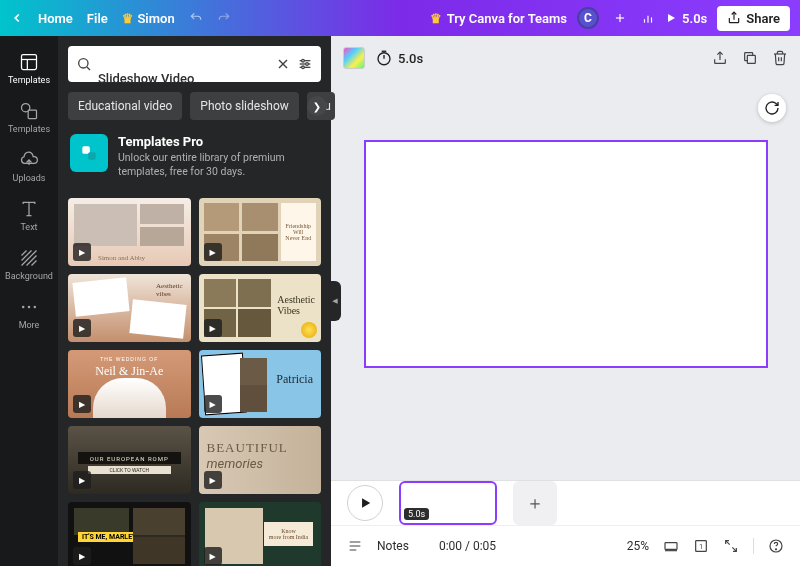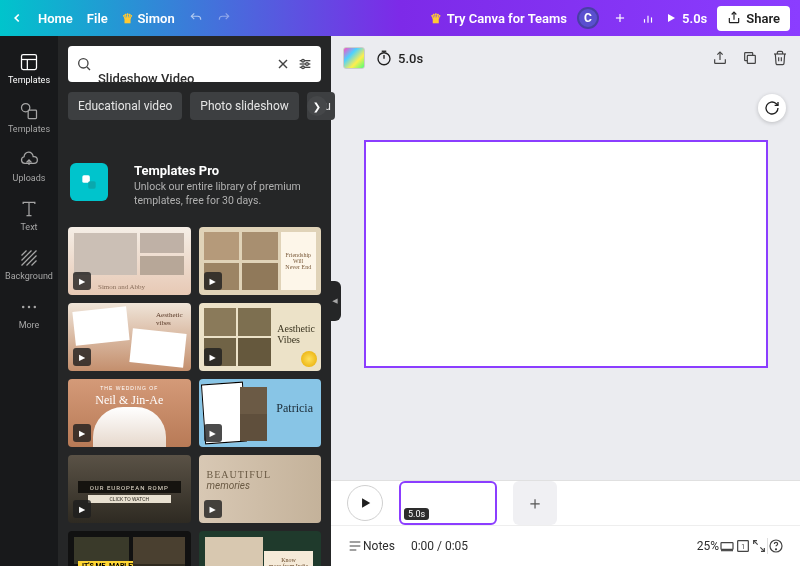--- a/index.html
+++ b/index.html
@@ -34,21 +34,21 @@
 
 .search-row { padding: 10px; }
 .search-box { background: #fff; border-radius: 4px; height: 36px; display: flex; align-items: center; padding: 0 8px; gap: 6px; }
 .search-box input { flex: 1; border: none; outline: none; font-size: 13px; color: #2d2d2d; background: transparent; font-weight: 500; margin-top: 28px; }
 .search-ic { width: 16px; height: 16px; color: #444; }
 
 .chip-row { display: flex; gap: 8px; padding: 0 10px 10px 10px; align-items: center; position: relative; }
 .chip { background: #3d3f41; color: #e5e5e5; font-size: 12px; padding: 7px 10px; border-radius: 4px; white-space: nowrap; cursor: pointer; }
 .chip-arrow { position: absolute; right: 4px; width: 20px; height: 20px; background: #454749; border-radius: 50%; display: flex; align-items: center; justify-content: center; color: #fff; font-size: 10px; cursor: pointer; }
 
-.pro-row { display: flex; gap: 26px; padding: 4px 12px 12px; margin-top: 29px; }
+.pro-row { display: flex; gap: 10px; padding: 4px 12px 12px; }
 .pro-badge { width: 38px; height: 38px; border-radius: 6px; background: #00c4cc; display: flex; align-items: center; justify-content: center; flex-shrink: 0; }
 .pro-text .t1 { font-size: 13px; font-weight: 700; color: #fff; margin-bottom: 2px; }
 .pro-text .t2 { font-size: 10.5px; color: #b0b0b0; line-height: 1.3; }
 
 .tpl-grid { flex: 1; overflow: hidden; padding: 8px 10px; display: grid; grid-template-columns: 1fr 1fr; gap: 8px; grid-auto-rows: 68px; }
 .tpl { border-radius: 4px; position: relative; overflow: hidden; cursor: pointer; }
 .tpl .play { position: absolute; left: 5px; bottom: 5px; width: 18px; height: 18px; background: rgba(30,30,30,.8); border-radius: 3px; display: flex; align-items: center; justify-content: center; color: #fff; font-size: 8px; }
 .t-cap { position: absolute; font-size: 7px; font-family: cursive; }
 
 
@@ -62,21 +62,21 @@
 .reload-badge { position: absolute; right: 14px; top: 14px; width: 28px; height: 28px; background: #fff; border-radius: 50%; box-shadow: 0 1px 4px rgba(0,0,0,.2); display: flex; align-items: center; justify-content: center; cursor: pointer; }
 
 
 .timeline { height: 86px; background: #fff; border-top: 1px solid #e0e0e0; display: flex; flex-direction: column; }
 .tl-top { flex: 1; display: flex; align-items: center; padding: 0 16px; gap: 16px; position: relative; }
 .tl-play { width: 36px; height: 36px; border-radius: 50%; border: 1px solid #d0d0d0; display: flex; align-items: center; justify-content: center; cursor: pointer; }
 .tl-thumb { width: 98px; height: 44px; border: 2px solid #8b3dff; border-radius: 6px; background: #fff; position: relative; cursor: pointer; }
 .tl-thumb .dur { position: absolute; left: 3px; bottom: 3px; background: #2d2d2d; color: #fff; font-size: 9px; padding: 1px 4px; border-radius: 3px; }
 .tl-add { width: 44px; height: 44px; border-radius: 6px; background: #f0f0f3; display: flex; align-items: center; justify-content: center; font-size: 18px; color: #555; cursor: pointer; }
 .tl-marker { position: absolute; left: 70px; top: 4px; width: 10px; height: 8px; }
-.tl-bottom { height: 43px; display: flex; align-items: center; padding: 0 16px; font-size: 12px; color: #2d2d2d; border-top: 1px solid #eee; }
+.tl-bottom { height: 43px; display: flex; align-items: center; padding: 0 16px; gap: 14px; font-size: 12px; color: #2d2d2d; border-top: 1px solid #eee; }
 .tl-bottom .spacer { flex: 1; }
 .tlb-ic { width: 16px; height: 16px; color: #444; cursor: pointer; }
 
 svg { display: block; }
 </style>
 </head>
 <body>
 
 <div class="app">
 
@@ -294,21 +294,21 @@
             <div style="position:absolute;left:34%;bottom:6px;width:22%;height:40%;background:#5f4f3c"></div>
             <span class="t-cap" style="right:8px;top:22px;font-size:12px;color:#1a2a35">Patricia</span>
             <div class="play">▶</div>
           </div>
         <div class="tpl" style="background:linear-gradient(#5a5246,#2e2a22)">
             <div style="position:absolute;left:10px;right:10px;top:26px;height:12px;background:#15130f;color:#e8e0d0;font-size:6px;display:flex;align-items:center;justify-content:center;letter-spacing:1px">OUR EUROPEAN ROMP</div>
             <div style="position:absolute;left:20px;right:20px;top:40px;height:8px;background:#e8e0d0;color:#2e2a22;font-size:5px;display:flex;align-items:center;justify-content:center">CLICK TO WATCH</div>
             <div class="play">▶</div>
           </div>
         <div class="tpl" style="background:linear-gradient(90deg,#d8c8b4,#c4b29a)">
-            <span style="position:absolute;left:8px;top:14px;font-size:10px;color:#6a5a44;font-family:serif;letter-spacing:1px">BEAUTIFUL<br><span style="font-style:italic;letter-spacing:0">memories</span></span>
+            <span style="position:absolute;left:8px;top:14px;font-size:13px;color:#6a5a44;font-family:serif;letter-spacing:1px">BEAUTIFUL<br><span style="font-style:italic;letter-spacing:0">memories</span></span>
             <div class="play">▶</div>
           </div>
         <div class="tpl" style="background:#111">
             <div style="position:absolute;left:6px;top:6px;width:45%;height:40%;background:#3a3a2a"></div>
             <div style="position:absolute;left:10px;top:30px;background:#ffd633;color:#000;font-size:7px;padding:1px 4px;font-weight:700">IT'S ME, MARLEY!</div>
             <div style="position:absolute;right:6px;top:6px;bottom:6px;width:42%;background:#2f2a1f;display:grid;grid-template-rows:1fr 1fr;gap:2px">
               <div style="background:#4a4030"></div>
               <div style="background:#3f3628"></div>
             </div>
             <div class="play">▶</div>

